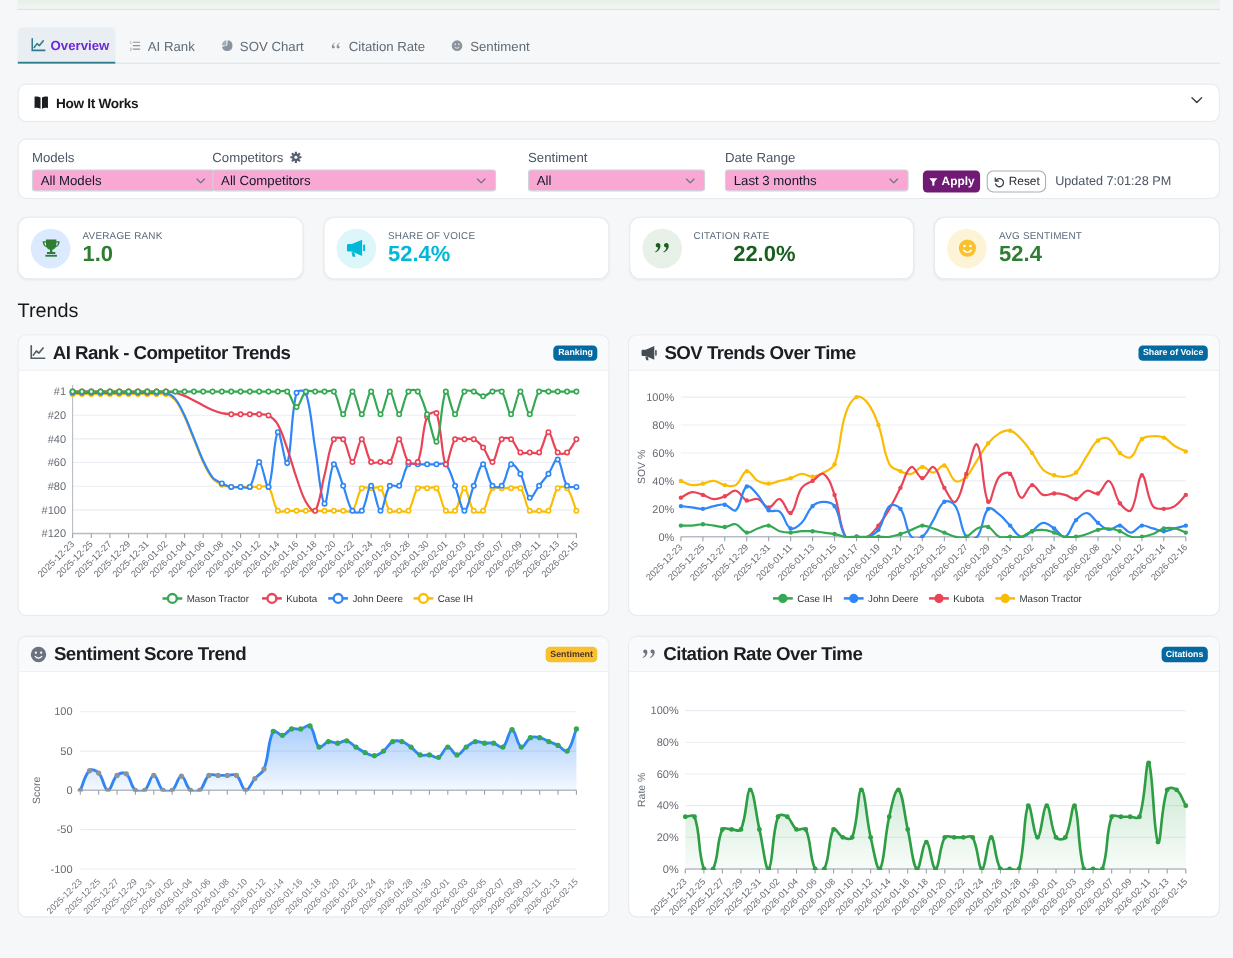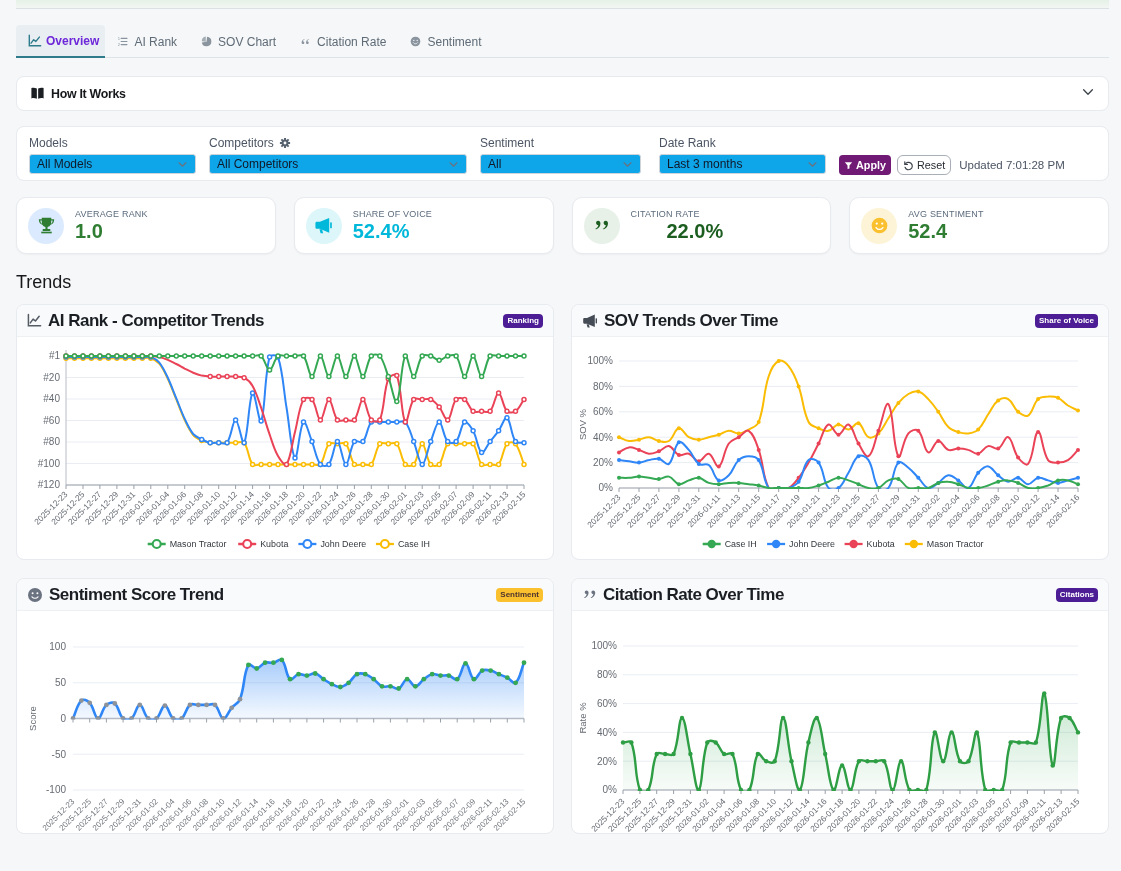--- a/index.html
+++ b/index.html
@@ -6,29 +6,29 @@
   font-family:"Liberation Sans", sans-serif; overflow:hidden; }
 .abs { position:absolute; }
 .card { background:#fff; border:1px solid #e7eaee; border-radius:8px; }
 .tabrow { left:16px; top:25px; width:1093px; height:33px; border-bottom:1px solid #dee3e8; display:flex; }
 .tab { display:flex; align-items:center; gap:6px; padding:0 12px; font-size:12px; color:#5f6b76; height:33px; }
 .tab.active { padding:0 6px 0 12px; gap:4px; background:#e9eef2; color:#6d28d9; font-weight:bold; border-bottom:2.5px solid #2e7b8c; border-top-left-radius:4px; border-top-right-radius:4px; }
 .hiw { left:16px; top:76px; width:1093px; height:35px; display:flex; align-items:center; padding:0 13px; }
 .hiw .t { font-size:12.4px; letter-spacing:-0.3px; font-weight:bold; color:#16181b; margin-left:6px; }
 .filters { left:16px; top:126px; width:1093px; height:55px; padding:9px 12px; }
 .flabel { font-size:12px; color:#4b5563; margin-bottom:4px; }
-.fsel { height:20px; border:1px solid #ced4da; border-radius:3px; background:#0ea5e9; display:flex; align-items:center; justify-content:space-between; padding:0 7px; font-size:12px; color:#111827; }
+.fsel { height:20px; border:1px solid #ced4da; border-radius:3px; background:#f9a8d4; display:flex; align-items:center; justify-content:space-between; padding:0 7px; font-size:12px; color:#111827; }
 .kpi { top:197px; height:57px; border-radius:10px; display:flex; align-items:center; padding:0 11px; box-shadow:0 1px 2px rgba(16,24,40,.04); }
 .kcirc { width:36px; height:36px; border-radius:50%; display:flex; align-items:center; justify-content:center; flex:none; }
 .klab { font-size:9px; letter-spacing:.2px; color:#5b6b7c; }
 .kval { font-size:20px; font-weight:bold; margin-top:1px; }
 .chcard { width:538px; height:256px; background:#fff; border:1px solid #e7eaee; border-radius:8px; overflow:hidden; }
 .chhead { height:32px; background:#f9fafb; border-bottom:1px solid #eef1f4; display:flex; align-items:center; padding:0 10px; }
 .chhead .t { font-size:17px; letter-spacing:-0.5px; font-weight:bold; color:#1b1f24; margin-left:6px; }
-.badge { margin-left:auto; font-size:8px; font-weight:bold; color:#fff; background:#4c1d95; border-radius:4px; padding:2.5px 4px; }
+.badge { margin-left:auto; font-size:8px; font-weight:bold; color:#fff; background:#0369a1; border-radius:4px; padding:2.5px 4px; }
 h2.trends { position:absolute; left:16px; top:272px; font-size:18px; color:#16181b; font-weight:500; }
 </style></head>
 <body>
 <div class="abs" style="left:16px; top:0; width:1093px; height:9px; background:linear-gradient(180deg, #e5f1e6, #f3f6f4); border-bottom:1px solid #dbe0e4;"></div>
 
 <div class="abs tabrow">
   <div class="tab active"><svg width="14" height="14" viewBox="0 0 16 16" fill="none">
         <path d="M1.5 1.5v12h13" stroke="#2e7b8c" stroke-width="1.6" stroke-linecap="round"></path>
         <path d="M3.5 10.5l3-4 2.5 2 4-5" stroke="#2e7b8c" stroke-width="1.6" stroke-linecap="round" stroke-linejoin="round"></path>
       </svg>Overview</div>
@@ -63,21 +63,21 @@
       </svg></span>
   </div>
 
 <div class="abs card filters">
   <div class="abs" style="left:12px; top:9px; width:167px;">
     <div class="flabel">Models</div>
       <div class="fsel">All Models <svg width="11" height="11" viewBox="0 0 16 16" fill="none">
           <path d="M3 5.5l5 5 5-5" stroke="#6b7280" stroke-width="1.7" stroke-linecap="round" stroke-linejoin="round"></path>
         </svg></div>
   </div>
-  <div class="abs" style="left:192px; top:9px; width:258px;">
+  <div class="abs" style="left:176px; top:9px; width:258px;">
     <div class="flabel" style="display:flex;align-items:center;gap:5px;">Competitors <svg width="12" height="12" viewBox="0 0 16 16">
           <line x1="8" y1="8" x2="14.80" y2="8.00" stroke="#566270" stroke-width="2.6"></line>
           <line x1="8" y1="8" x2="12.81" y2="12.81" stroke="#566270" stroke-width="2.6"></line>
           <line x1="8" y1="8" x2="8.00" y2="14.80" stroke="#566270" stroke-width="2.6"></line>
           <line x1="8" y1="8" x2="3.19" y2="12.81" stroke="#566270" stroke-width="2.6"></line>
           <line x1="8" y1="8" x2="1.20" y2="8.00" stroke="#566270" stroke-width="2.6"></line>
           <line x1="8" y1="8" x2="3.19" y2="3.19" stroke="#566270" stroke-width="2.6"></line>
           <line x1="8" y1="8" x2="8.00" y2="1.20" stroke="#566270" stroke-width="2.6"></line>
           <line x1="8" y1="8" x2="12.81" y2="3.19" stroke="#566270" stroke-width="2.6"></line>
           <circle cx="8" cy="8" r="4.6" fill="#566270"></circle>
@@ -87,21 +87,21 @@
           <path d="M3 5.5l5 5 5-5" stroke="#6b7280" stroke-width="1.7" stroke-linecap="round" stroke-linejoin="round"></path>
         </svg></div>
   </div>
   <div class="abs" style="left:463px; top:9px; width:161px;">
     <div class="flabel">Sentiment</div>
       <div class="fsel">All <svg width="11" height="11" viewBox="0 0 16 16" fill="none">
           <path d="M3 5.5l5 5 5-5" stroke="#6b7280" stroke-width="1.7" stroke-linecap="round" stroke-linejoin="round"></path>
         </svg></div>
   </div>
   <div class="abs" style="left:642px; top:9px; width:167px;">
-    <div class="flabel">Date Rank</div>
+    <div class="flabel">Date Range</div>
       <div class="fsel">Last 3 months <svg width="11" height="11" viewBox="0 0 16 16" fill="none">
           <path d="M3 5.5l5 5 5-5" stroke="#6b7280" stroke-width="1.7" stroke-linecap="round" stroke-linejoin="round"></path>
         </svg></div>
   </div>
   <div class="abs" style="left:822px; top:28px; display:flex; align-items:center; gap:6px;">
     <div style="height:20px; background:#701a75; color:#fff; border-radius:4px; display:flex; align-items:center; gap:3px; padding:0 5px; font-size:10.8px; font-weight:bold;"><svg width="9" height="9" viewBox="0 0 16 16">
           <path d="M1.5 2h13L9.7 8v5.4L6.3 14V8z" fill="#fff"></path>
         </svg>Apply</div>
     <div style="height:20px; background:#fff; border:1.5px solid #a8afb7; border-radius:6px; display:flex; align-items:center; gap:3px; padding:0 5px; font-size:10.8px; color:#272b30;"><svg width="11" height="11" viewBox="0 0 16 16" fill="none">
           <path d="M3.2 6.5A5.4 5.4 0 1 1 3 10.6" stroke="#3c434b" stroke-width="1.7" stroke-linecap="round"></path>

